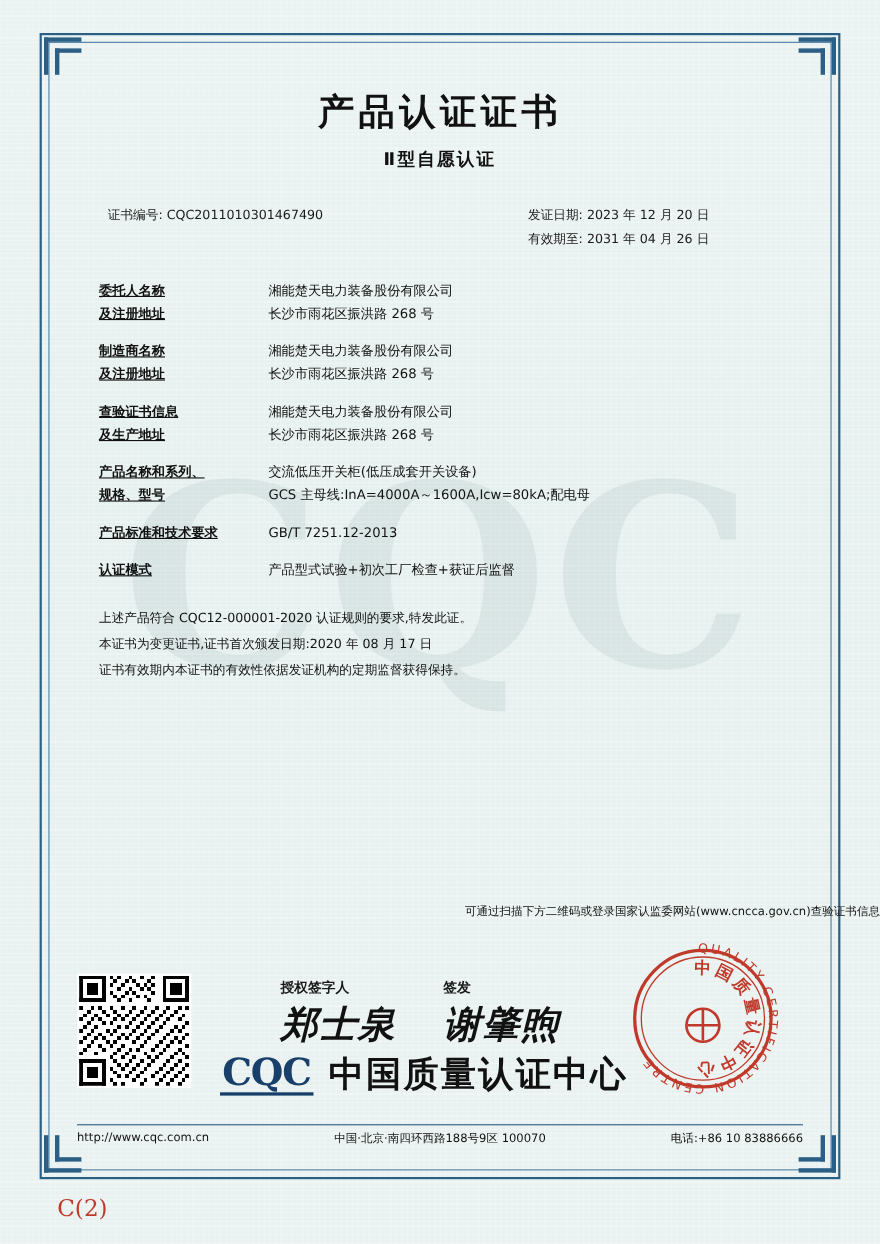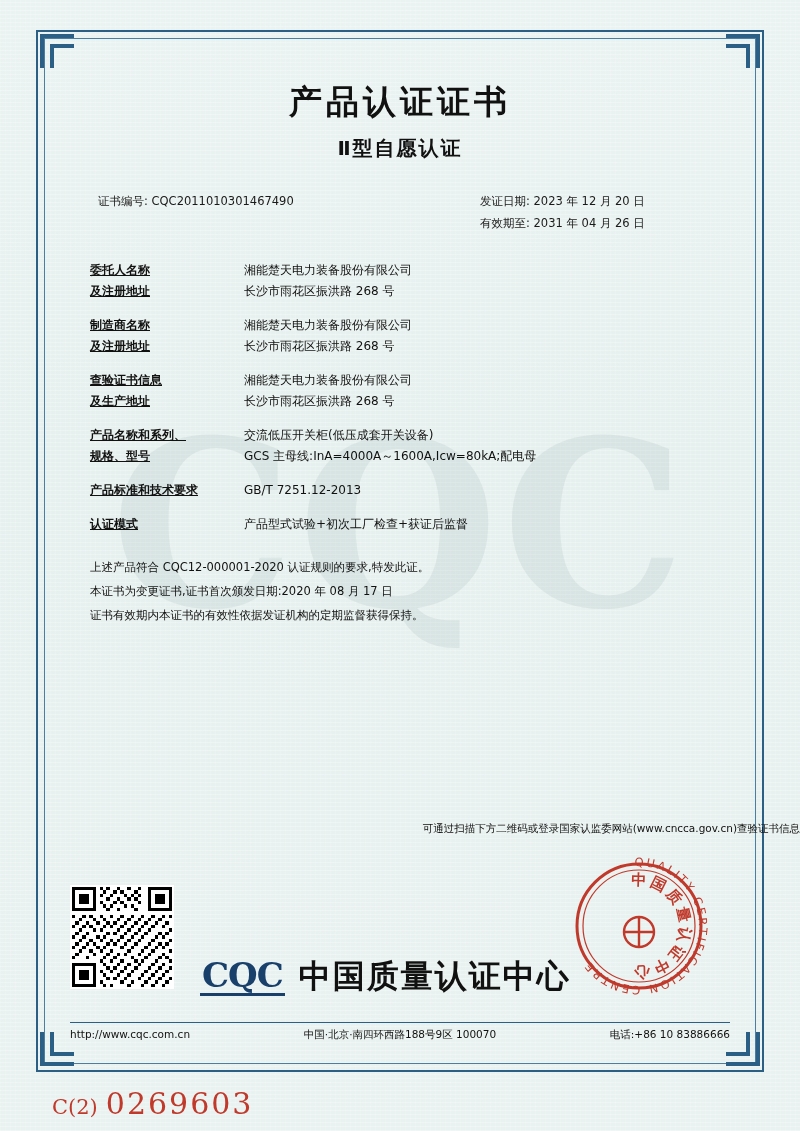--- a/index.html
+++ b/index.html
@@ -117,21 +117,21 @@
     text-align: center;
     font-family: "DejaVu Sans", "Liberation Sans", sans-serif;
     font-size: 33px;
     font-weight: bold;
     letter-spacing: 4px;
     color: #111;
     margin-top: 20px;
   }
   .subtitle {
     text-align: center;
-    font-size: 20px;
+    font-size: 16px;
     font-weight: bold;
     letter-spacing: 2px;
     margin-top: 10px;
     color: #111;
   }
 
   .meta-row {
     display: flex;
     justify-content: space-between;
     margin-top: 32px;
@@ -644,20 +644,30 @@
         <rect x="9" y="28" width="1" height="1"></rect>
           <rect x="11" y="28" width="1" height="1"></rect>
           <rect x="16" y="28" width="1" height="1"></rect>
           <rect x="20" y="28" width="1" height="1"></rect>
           <rect x="23" y="28" width="1" height="1"></rect>
           <rect x="26" y="28" width="1" height="1"></rect>
       </g>
     </svg>
   </div>
 
+  <div class="sign-block">
+    <div class="sign-labels">
+      <div class="s1">授权签字人</div>
+      <div class="s2">签发</div>
+    </div>
+    <div class="signatures">
+      <div class="sig s-a">郑士泉</div>
+      <div class="sig s-b">谢肇煦</div>
+    </div>
+  </div>
 
   <div class="org-row">
     <div class="cqc-logo">CQC</div>
     <div class="org-name">中国质量认证中心</div>
   </div>
 
   <div class="seal">
     <svg width="148" height="148" viewBox="0 0 148 148">
       <defs>
         <path id="sealOuterPath" d="M 74,74 m 0,-60 a 60,60 0 1,1 -0.1,0"></path>
@@ -681,16 +691,15 @@
   <div class="bottom-line"></div>
 
   <div class="bottom-info">
     <div>http://www.cqc.com.cn</div>
     <div class="center">中国·北京·南四环西路188号9区   100070</div>
     <div>电话:+86 10 83886666</div>
   </div>
 
   <div class="serial">
     <span class="prefix">C(2)</span>
-    <span class="num">0269603</span>
   </div>
 
 </div>
 
 </body></html>

